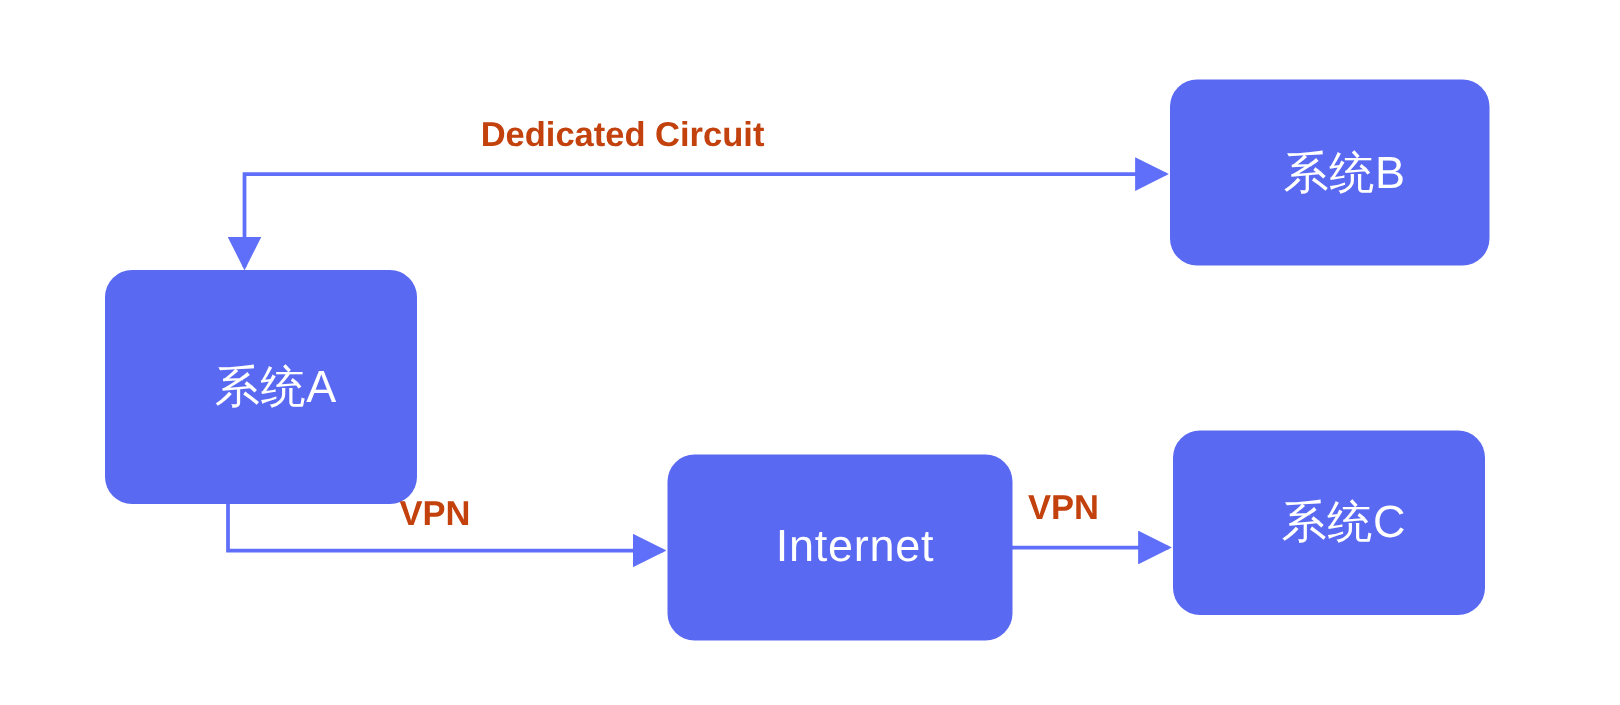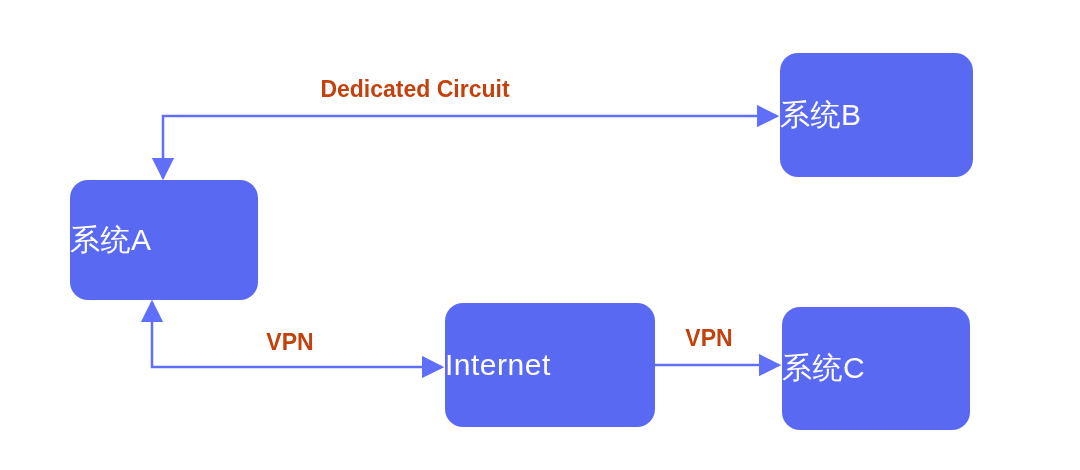--- a/index.html
+++ b/index.html
@@ -22,43 +22,45 @@
     width: 1080px;
     height: 470px;
     z-index: 1;
   }
   .node {
     position: absolute;
     background: #5a69f2;
     border-radius: 18px;
     display: flex;
     align-items: center;
+    justify-content: center;
     z-index: 2;
+    padding-left: 20px;
   }
   .node-label {
     color: #ffffff;
     font-size: 30px;
     font-weight: 500;
     letter-spacing: 0.5px;
     white-space: nowrap;
   }
   .edge-label {
     position: absolute;
     color: #c2410c;
     font-size: 23px;
     font-weight: 700;
     z-index: 2;
     white-space: nowrap;
     text-align: left;
     transform: translateX(-50%);
   }
-  #node-system-a  { left: 70px;  top: 180px; width: 188px; height: 120px; }
+  #node-system-a  { left: 70px;  top: 180px; width: 188px; height: 156px; }
   #node-system-b  { left: 780px; top: 53px;  width: 193px; height: 124px; }
   #node-internet  { left: 445px; top: 303px; width: 210px; height: 124px; }
-  #node-system-c  { left: 782px; top: 307px; width: 188px; height: 123px; }
+  #node-system-c  { left: 782px; top: 287px; width: 188px; height: 123px; }
   #edge-label-dedicated { left: 415px; top: 76px; }
   #edge-label-vpn-1     { left: 290px; top: 329px; }
   #edge-label-vpn-2     { left: 709px; top: 325px; }
 </style>
 </head>
 <body>
 
 <div class="canvas">
 
   <svg class="connectors" viewBox="0 0 1080 470" xmlns="http://www.w3.org/2000/svg">

